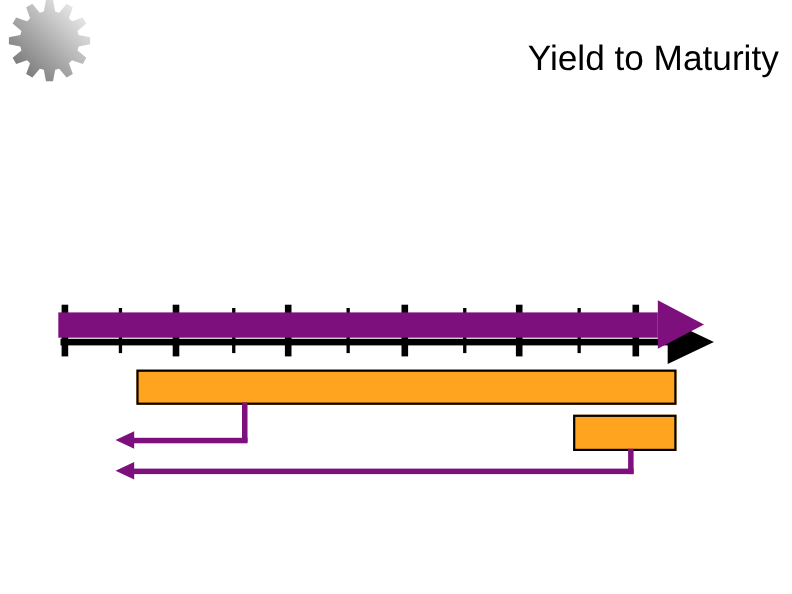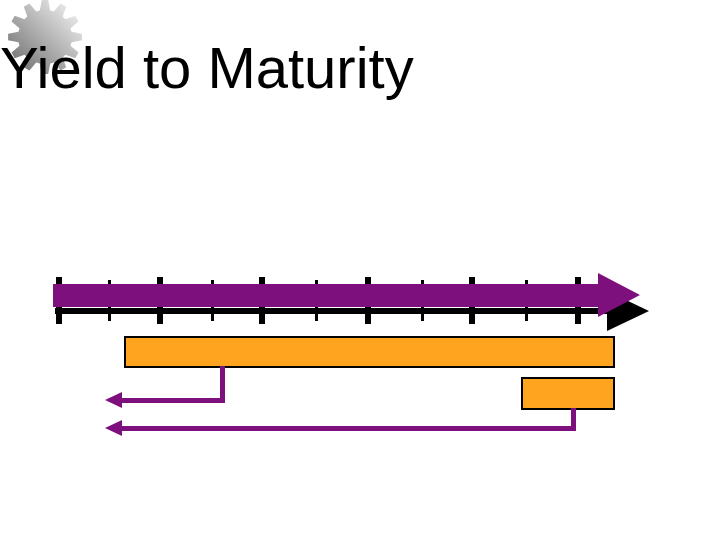--- a/index.html
+++ b/index.html
@@ -4,21 +4,21 @@
 <style>
   html,body{margin:0;padding:0;}
   body{width:720px;height:540px;font-family:"Liberation Sans", sans-serif;}
   .slide{
     position:relative;width:720px;height:540px;overflow:hidden;
     background:var(--bg,#ffffff);
   }
   .gear-svg{position:absolute;left:2px;top:-1px;}
   .slide-title{
     position:absolute;left:0;top:36px;width:708px;margin:0;
-    text-align:left;font-size:58px;font-weight:400;line-height:1.1;
+    text-align:right;font-size:32px;font-weight:400;line-height:1.1;
     color:var(--title-color,#000);letter-spacing:0px;
   }
   
   .tick-major{position:absolute;width:6px;height:47px;top:277px;background:var(--axis);}
   .tick-minor{position:absolute;width:3px;height:41px;top:280px;background:var(--axis);}
   .axis-line{position:absolute;left:55px;top:308px;width:555px;height:6px;background:var(--axis);}
   .axis-head{
     position:absolute;left:607px;top:291px;width:0;height:0;
     border-top:20px solid transparent;border-bottom:20px solid transparent;
     border-left:42px solid var(--axis);

